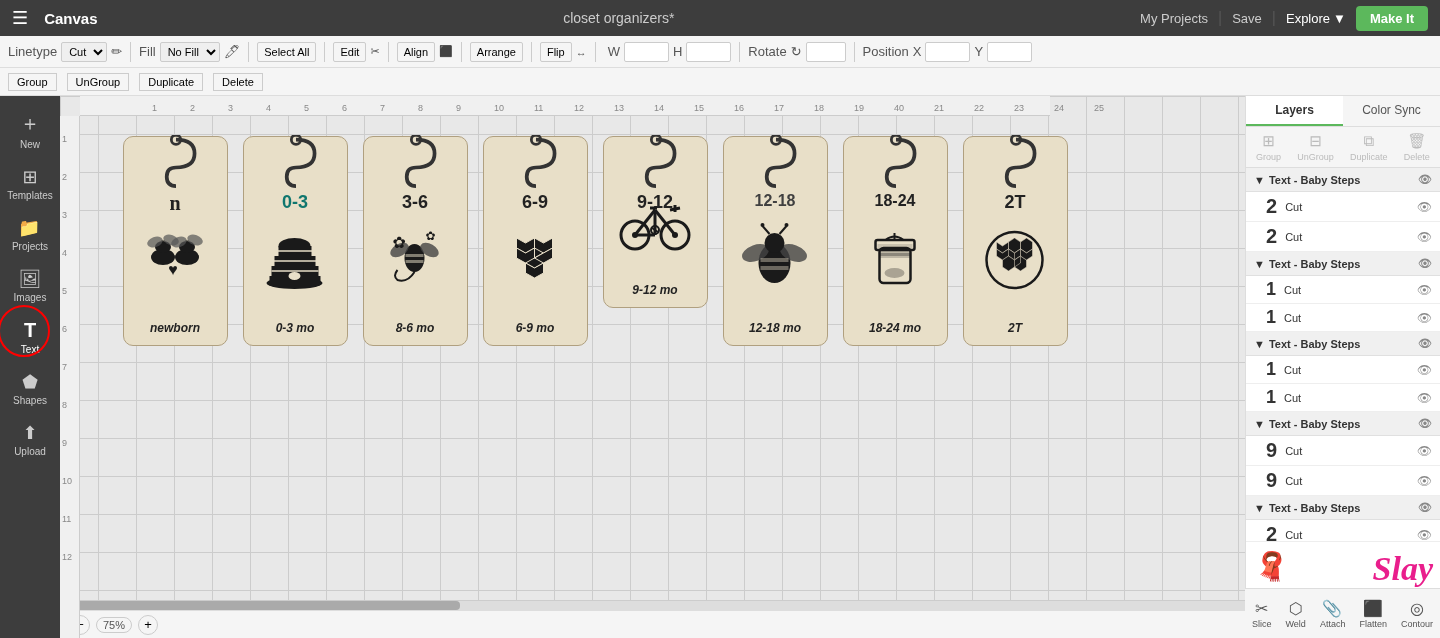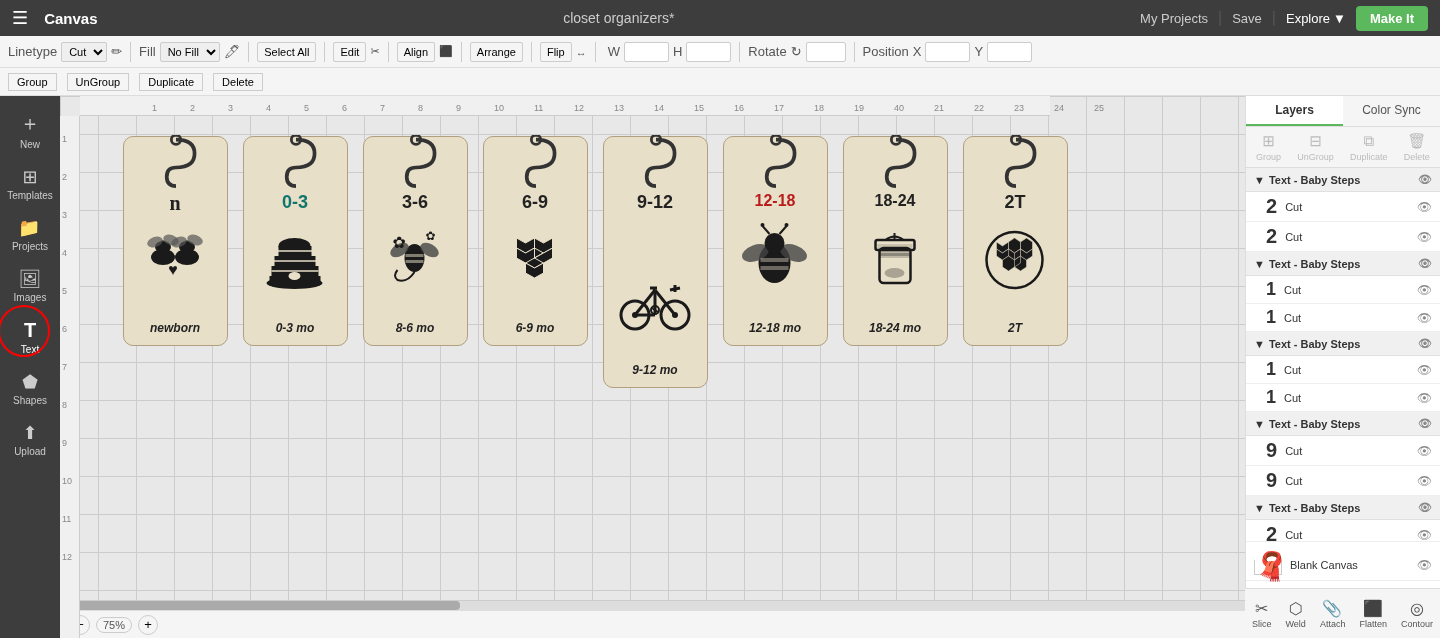--- a/index.html
+++ b/index.html
@@ -431,21 +431,21 @@
               <polygon points="46,35 55,30 55,40 46,45 37,40" fill="#1a1a1a" stroke="#e8dfc8" stroke-width="1"></polygon>
               <polygon points="28,35 37,30 37,40 28,45 19,40 19,30" fill="#1a1a1a" stroke="#e8dfc8" stroke-width="1"></polygon>
               <polygon points="37,50 46,45 46,55 37,60 28,55 28,45" fill="#1a1a1a" stroke="#e8dfc8" stroke-width="1"></polygon>
             </svg>
           </div>
           <span style="position:absolute;bottom:10px;left:50%;transform:translateX(-50%);font-size:12px;font-weight:bold;color:#222;font-style:italic;white-space:nowrap;">6-9 mo</span>
         </div>
       </div>
 
       <div class="hanger" style="display:flex;flex-direction:column;align-items:center;width:110px;">
-        <div style="position:relative;width:105px;height:252px;background:#e8dfc8;border:1.5px solid #b0a080;border-radius:10px;">
+        <div style="position:relative;width:105px;height:172px;background:#e8dfc8;border:1.5px solid #b0a080;border-radius:10px;">
           <svg viewBox="0 0 60 70" style="position:absolute;top:-2px;left:22px;width:60px;height:65px;">
             <path d="M30 5 Q50 5 50 20 Q50 35 30 35 Q20 35 20 45 Q20 55 30 55" stroke="#333" stroke-width="4" fill="none"></path>
             <circle cx="30" cy="5" r="5" fill="none" stroke="#333" stroke-width="3"></circle>
           </svg>
           <span style="position:absolute;top:55px;left:50%;transform:translateX(-50%);font-size:18px;font-weight:bold;color:#222;">9-12</span>
           <div style="position:absolute;bottom:48px;left:50%;transform:translateX(-50%);">
             <svg width="80" height="75" viewBox="0 0 80 75">
 
               <circle cx="20" cy="55" r="14" fill="none" stroke="#1a1a1a" stroke-width="3"></circle>
               <circle cx="60" cy="55" r="14" fill="none" stroke="#1a1a1a" stroke-width="3"></circle>
@@ -470,21 +470,21 @@
           <span style="position:absolute;bottom:10px;left:50%;transform:translateX(-50%);font-size:12px;font-weight:bold;color:#222;font-style:italic;white-space:nowrap;">9-12 mo</span>
         </div>
       </div>
 
       <div class="hanger" style="display:flex;flex-direction:column;align-items:center;width:110px;">
         <div style="position:relative;width:105px;height:210px;background:#e8dfc8;border:1.5px solid #b0a080;border-radius:10px;">
           <svg viewBox="0 0 60 70" style="position:absolute;top:-2px;left:22px;width:60px;height:65px;">
             <path d="M30 5 Q50 5 50 20 Q50 35 30 35 Q20 35 20 45 Q20 55 30 55" stroke="#333" stroke-width="4" fill="none"></path>
             <circle cx="30" cy="5" r="5" fill="none" stroke="#333" stroke-width="3"></circle>
           </svg>
-          <span style="position:absolute;top:55px;left:50%;transform:translateX(-50%);font-size:16px;font-weight:bold;color:#b91c1c;">12-18</span>
+          <span style="position:absolute;top:55px;left:50%;transform:translateX(-50%);font-size:16px;font-weight:bold;color:#404040;">12-18</span>
           <div style="position:absolute;bottom:48px;left:50%;transform:translateX(-50%);">
             <svg width="75" height="75" viewBox="0 0 75 75">
 
               <ellipse cx="37" cy="45" rx="16" ry="20" fill="#1a1a1a"></ellipse>
 
               <ellipse cx="18" cy="35" rx="14" ry="8" fill="#444" opacity="0.8" transform="rotate(-20 18 35)"></ellipse>
               <ellipse cx="56" cy="35" rx="14" ry="8" fill="#444" opacity="0.8" transform="rotate(20 56 35)"></ellipse>
 
               <circle cx="37" cy="25" r="10" fill="#1a1a1a"></circle>
 
@@ -688,20 +688,24 @@
       </div>
 
       <div class="blank-canvas-row" style="display:flex;align-items:center;padding:5px 8px;font-size:11px;color:#333;border-bottom:1px solid #eee;gap:8px;">
         <div class="blank-canvas-box" style="width:28px;height:20px;border:1px solid #ccc;background:#fff;"></div>
         <span style="flex:1;font-size:11px;">Blank Canvas</span>
         <span style="color:#888;font-size:12px;">👁</span>
       </div>
 
       <div id="watermark" style="position:relative;padding:10px 8px 8px 8px;text-align:right;background:#fff;border-top:1px solid #eee;">
         <span style="position:absolute;left:8px;top:8px;font-size:28px;color:#e91e8c;">🧣</span>
+        <div style="display:flex;flex-direction:column;align-items:flex-end;">
+          <span class="slay-text" style="font-size:34px;font-style:italic;font-family:Georgia,serif;color:#e91e8c;font-weight:bold;line-height:1;">Slay</span>
+          <span class="at-home-mother" style="font-size:12px;font-weight:bold;color:#111;letter-spacing:2px;">AT HOME MOTHER</span>
+        </div>
       </div>
     </div>
 
     <div id="bottom-action-bar" style="height:50px;background:#f5f5f5;border-top:1px solid #ddd;display:flex;justify-content:space-around;align-items:center;">
       <div class="bab-item" style="display:flex;flex-direction:column;align-items:center;font-size:9px;color:#555;cursor:pointer;gap:1px;">
         <span style="font-size:16px;">✂</span>
         <span>Slice</span>
       </div>
       <div class="bab-item" style="display:flex;flex-direction:column;align-items:center;font-size:9px;color:#555;cursor:pointer;gap:1px;">
         <span style="font-size:16px;">⬡</span>

